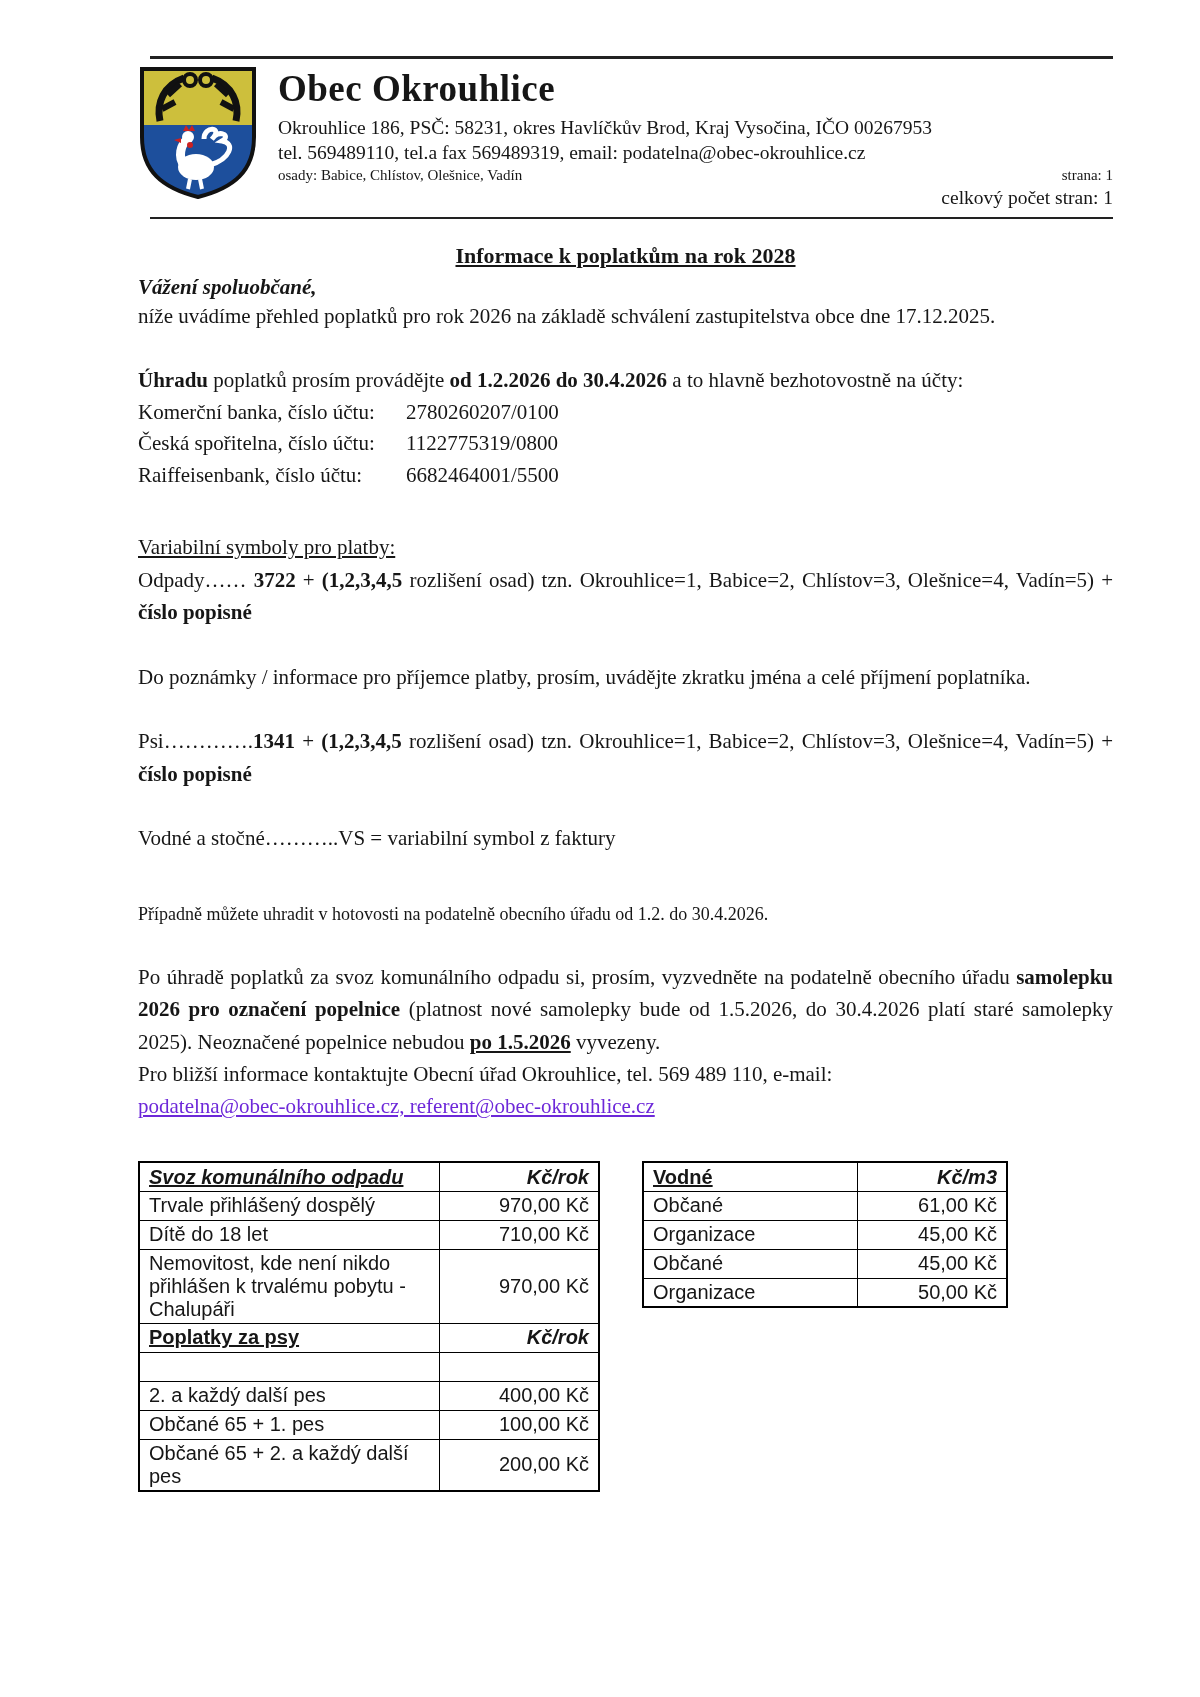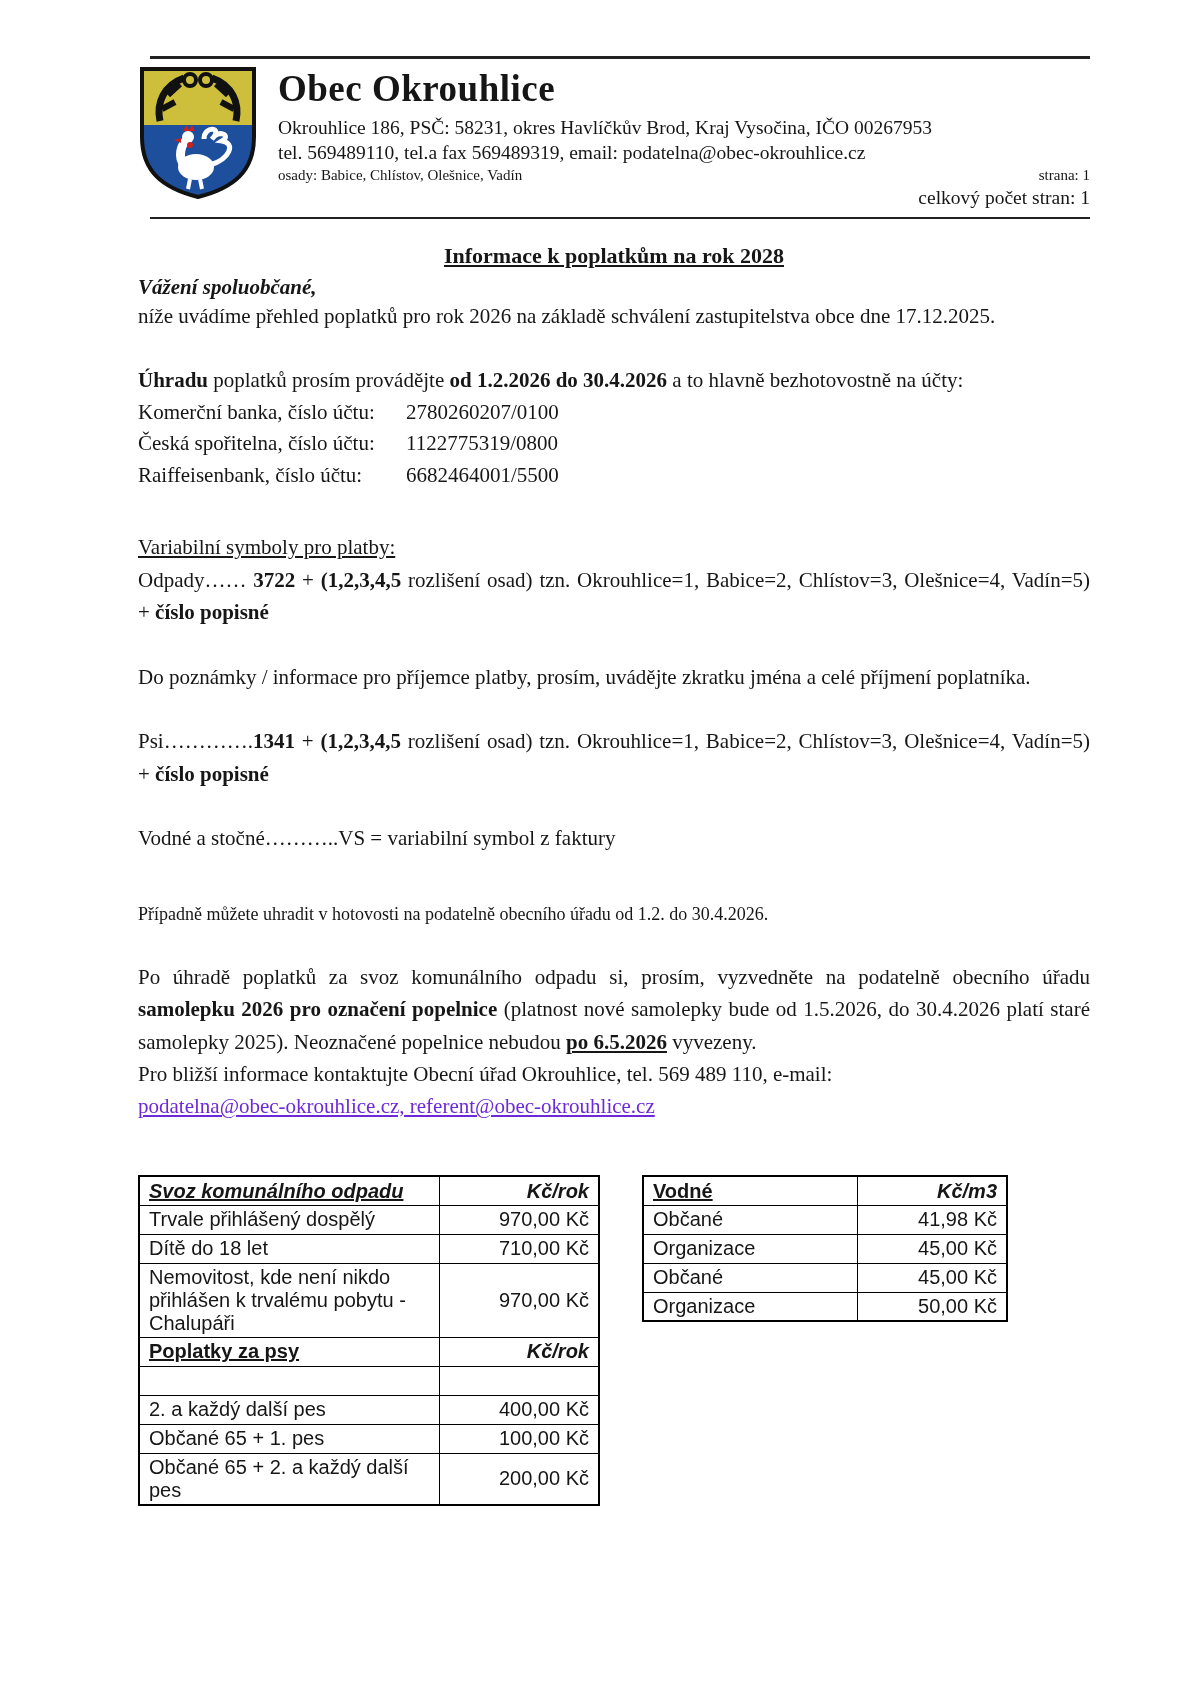--- a/index.html
+++ b/index.html
@@ -1,20 +1,20 @@
 <!DOCTYPE html>
 <html><head>
 <meta charset="utf-8">
 <style>
   * { box-sizing: border-box; }
   html, body { margin: 0; padding: 0; background: #ffffff; }
   .page {
     width: 1200px; height: 1697px; background: #ffffff; position: relative;
     font-family: "Liberation Serif", "DejaVu Serif", serif; color: #161616;
-    padding: 56px 110px 0 138px; overflow: hidden;
+    padding: 56px 87px 0 138px; overflow: hidden;
   }
   .rule-top { border: none; border-top: 3px solid #222; margin: 0 0 6px 12px; }
   .rule-mid { border: none; border-top: 2px solid #222; margin: 6px 0 0 12px; }
 
   .letterhead { display: flex; gap: 20px; margin-top: 2px; }
   .crest-box { width: 120px; height: 136px; flex: 0 0 auto; }
   .lh-text { flex: 1; padding-top: 2px; }
   .org-name { font-size: 37px; font-weight: bold; letter-spacing: 0.5px; margin: 0 0 5px 0; }
   .lh-line { font-size: 19.5px; line-height: 1.3; }
   .lh-row { display: flex; justify-content: space-between; font-size: 15px; line-height: 1.3; }
@@ -26,21 +26,21 @@
   .para { font-size: 21px; line-height: 1.55; text-align: justify; margin: 0; }
   .mt { margin-top: 32px; }
   .bank-line { font-size: 21px; line-height: 1.5; display: flex; }
   .bank-name { width: 268px; flex: 0 0 auto; }
   .u { text-decoration: underline; }
   .bu { font-weight: bold; text-decoration: underline; }
   .small-note { font-size: 18px; margin-top: 46px; text-align: justify; }
   .link-line { font-size: 21px; line-height: 1.45; }
   .email-link { color: #6d28d9; text-decoration: underline; cursor: pointer; }
 
-  .tables-wrap { display: flex; align-items: flex-start; gap: 42px; margin-top: 54px;
+  .tables-wrap { display: flex; align-items: flex-start; gap: 42px; margin-top: 40px;
     font-family: "Liberation Sans", "DejaVu Sans", sans-serif; }
   table.fees { border-collapse: collapse; border: 2px solid #000; }
   table.fees td { border: 1px solid #000; padding: 2px 9px; font-size: 20px; height: 29px;
     vertical-align: middle; }
   .t-left .lbl { width: 300px; }
   .t-left .val { width: 160px; text-align: right; }
   .t-right .lbl { width: 214px; }
   .t-right .val { width: 150px; text-align: right; }
   td.cell-bi-u { font-weight: bold; font-style: italic; text-decoration: underline; }
   td.cell-bi { font-weight: bold; font-style: italic; }
@@ -115,21 +115,21 @@
   <p class="para"><span>Odpady…… </span><b>3722</b><span> + </span><b>(1,2,3,4,5</b><span> rozlišení osad) tzn. Okrouhlice=1, Babice=2, Chlístov=3, Olešnice=4, Vadín=5) + </span><b>číslo popisné</b></p>
 
   <p class="para mt">Do poznámky / informace pro příjemce platby, prosím, uvádějte zkratku jména a celé příjmení poplatníka.</p>
 
   <p class="para mt"><span>Psi………….</span><b>1341</b><span> + </span><b>(1,2,3,4,5</b><span> rozlišení osad) tzn. Okrouhlice=1, Babice=2, Chlístov=3, Olešnice=4, Vadín=5) + </span><b>číslo popisné</b></p>
 
   <p class="para mt">Vodné a stočné………..VS = variabilní symbol z faktury</p>
 
   <p class="para small-note">Případně můžete uhradit v hotovosti na podatelně obecního úřadu od 1.2. do 30.4.2026.</p>
 
-  <p class="para mt"><span>Po úhradě poplatků za svoz komunálního odpadu si, prosím, vyzvedněte na podatelně obecního úřadu </span><b>samolepku 2026 pro označení popelnice</b><span> (platnost nové samolepky bude od 1.5.2026, do 30.4.2026 platí staré samolepky 2025). Neoznačené popelnice nebudou </span><span class="bu">po 6.5.2026</span><span> vyvezeny.</span></p>
+  <p class="para mt"><span>Po úhradě poplatků za svoz komunálního odpadu si, prosím, vyzvedněte na podatelně obecního úřadu </span><b>samolepku 2026 pro označení popelnice</b><span> (platnost nové samolepky bude od 1.5.2026, do 30.4.2026 platí staré samolepky 2025). Neoznačené popelnice nebudou </span><span class="bu">po 1.5.2026</span><span> vyvezeny.</span></p>
 
   <p class="para">Pro bližší informace kontaktujte Obecní úřad Okrouhlice, tel.  569 489 110,  e-mail:</p>
   <div class="link-line">
     <a class="email-link">podatelna@obec-okrouhlice.cz, referent@obec-okrouhlice.cz</a>
   </div>
 
   <div class="tables-wrap">
 
     <table class="fees t-left">
       <tbody>
@@ -173,21 +173,21 @@
       </table>
 
     <table class="fees t-right">
       <tbody>
           <tr>
         <td class="lbl cell-b-u">Vodné</td>
         <td class="val cell-bi">Kč/m3</td>
       </tr>
       <tr>
         <td class="lbl">Občané</td>
-        <td class="val">41,98 Kč</td>
+        <td class="val">61,00 Kč</td>
       </tr>
       <tr>
         <td class="lbl">Organizace</td>
         <td class="val">45,00 Kč</td>
       </tr>
       <tr>
         <td class="lbl">Občané</td>
         <td class="val">45,00 Kč</td>
       </tr>
       <tr>

